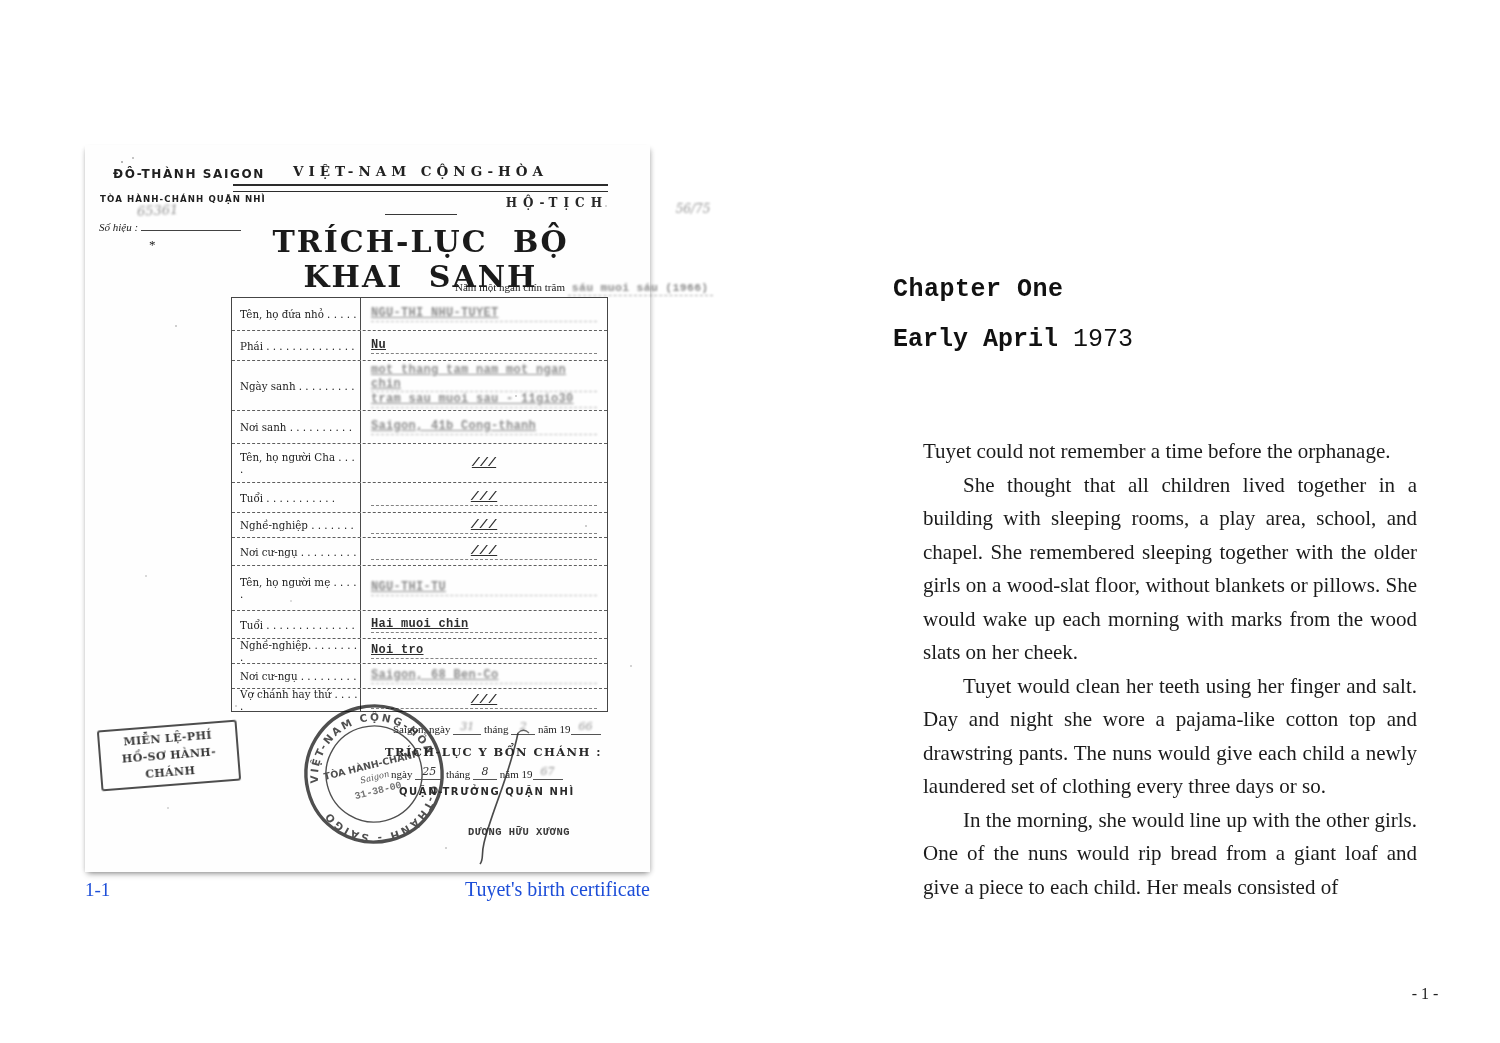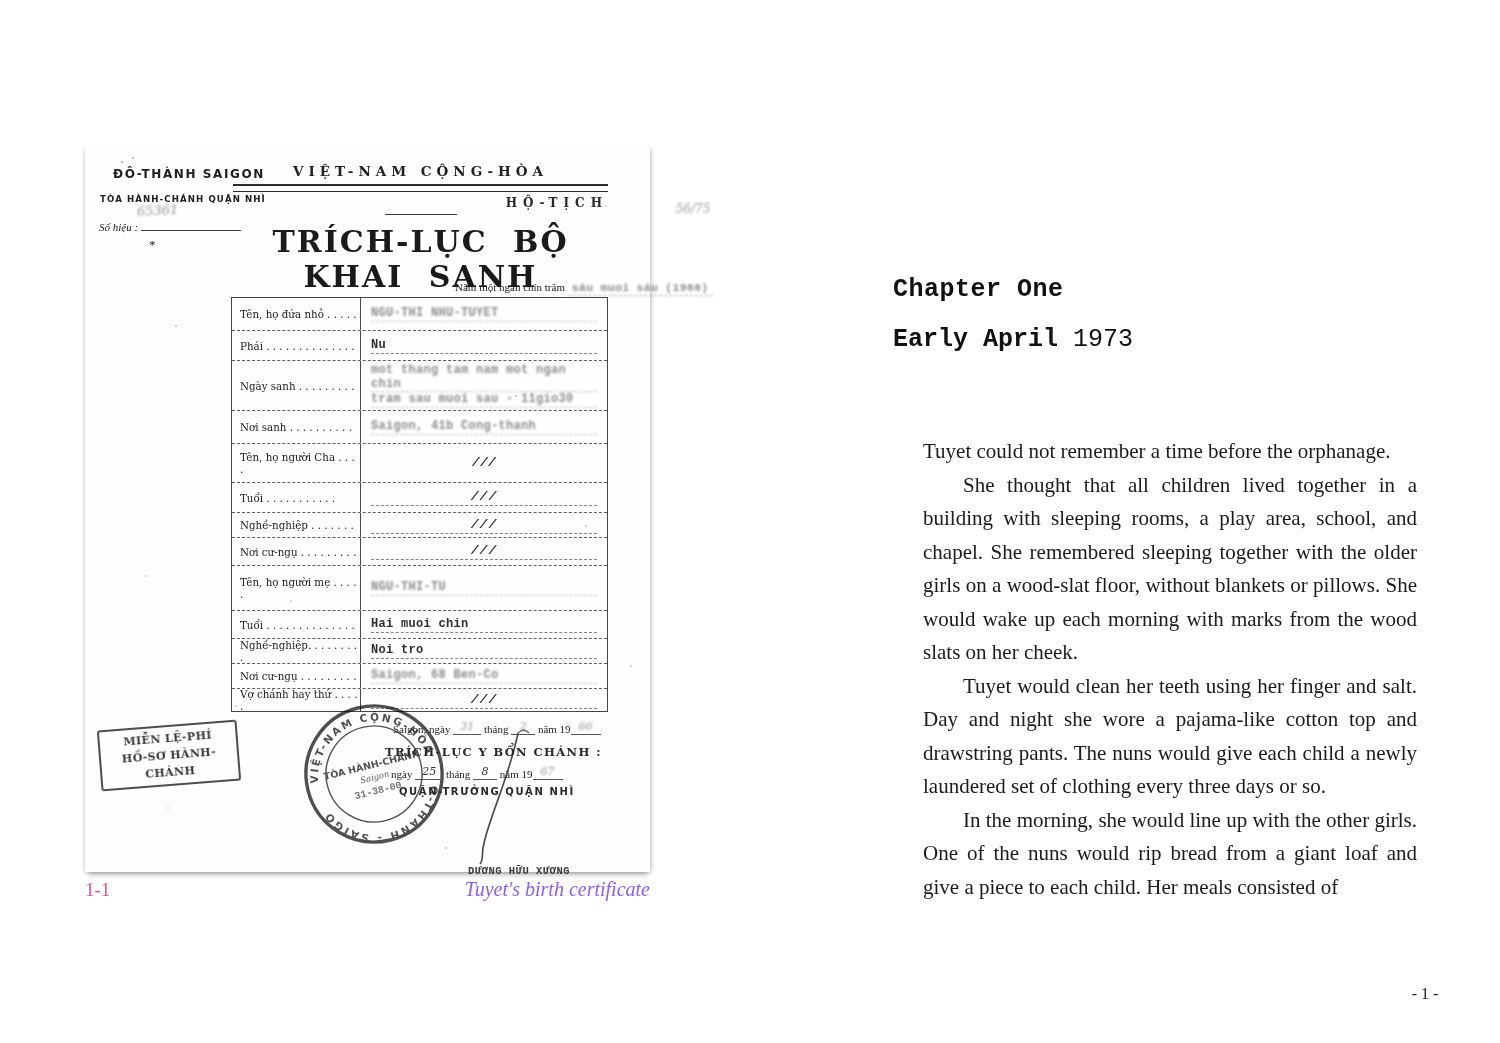--- a/index.html
+++ b/index.html
@@ -48,21 +48,21 @@
 
   
   .btable{position:absolute;left:146px;top:152px;width:377px;height:415px;
     border:1.6px solid #474747;box-sizing:border-box;filter:blur(.15px);}
   .trow{display:flex;box-sizing:border-box;border-bottom:1px dashed #5f5f5f;}
   .trow:last-child{border-bottom:none;}
   .tlabel{width:128px;flex:0 0 128px;padding:0 2px 0 8px;display:flex;align-items:center;
     font-family:"DejaVu Serif",serif;font-size:10.3px;color:#1f1f1f;filter:blur(.22px);box-sizing:border-box;}
   .tvalue{flex:1;border-left:1.1px solid #4c4c4c;padding:2px 10px 2px 10px;display:flex;
     flex-direction:column;justify-content:center;box-sizing:border-box;}
-  .tv{display:inline-block;border-bottom:1.1px dashed #828282;padding-bottom:1px;min-height:13px;}
+  .tv{display:inline-block;border-bottom:1.1px dashed #828282;padding-bottom:1px;min-height:13px;text-decoration:underline;}
   .slashv .tv{text-align:center;font-style:italic;letter-spacing:1px;font-size:13px;}
   .nound .tv{border-bottom:none;text-align:center;font-style:italic;font-size:13px;}
   .r0{height:33px}.r1{height:30px}.r2{height:50px}.r3{height:33px}.r4{height:39px}
   .r5{height:30px}.r6{height:25px}.r7{height:28px}.r8{height:45px}.r9{height:28px}
   .r10{height:25px}.r11{height:25px}.r12{height:22px}
 
   
   .fee-stamp{position:absolute;left:14px;top:580px;width:128px;padding:3px 4px;
     border:2.2px solid #4e4e4e;border-radius:3px;transform:rotate(-4.5deg);
     text-align:center;font-family:"DejaVu Serif",serif;font-weight:bold;font-size:11px;
@@ -74,29 +74,29 @@
   .stamp-c3{font-family:"Liberation Mono",monospace;font-weight:bold;font-size:10px;fill:#3d3d3d;opacity:.8;}
 
   .issue-line{position:absolute;font-size:11px;color:#262626;white-space:nowrap;filter:blur(.25px);}
   .il1{left:308px;top:577px;}
   .certify{left:300px;top:600px;font-family:"DejaVu Serif",serif;font-weight:bold;font-size:11.5px;letter-spacing:1.4px;color:#2c2c2c;}
   .il2{left:306px;top:622px;}
   .official{left:314px;top:641px;font-family:"DejaVu Sans",sans-serif;font-weight:bold;font-size:10px;letter-spacing:1.6px;color:#2c2c2c;}
   .blank{display:inline-block;border-bottom:1.1px solid #555;text-align:center;height:12px;vertical-align:bottom;}
   .bw1{width:28px}.bw2{width:24px}.bw3{width:30px}
   .blank .hand{display:inline-block;transform:translateY(-2px);font-size:11px;}
-  .signer{position:absolute;left:383px;top:720px;font-family:"Liberation Mono",monospace;
+  .signer{position:absolute;left:383px;top:681px;font-family:"Liberation Mono",monospace;
     font-weight:bold;font-size:10.5px;letter-spacing:.5px;color:#3a3a3a;filter:blur(.6px);}
   .sig-svg{position:absolute;left:0;top:0;pointer-events:none;}
 
   
   .caption-row{position:absolute;left:85px;top:878px;width:565px;display:flex;
     justify-content:space-between;align-items:baseline;}
-  .cap-num{font-size:19px;color:#ec4899;}
-  .cap-title{font-size:20px;font-style:italic;color:#8b5cf6;}
+  .cap-num{font-size:19px;color:#1d4ed8;}
+  .cap-title{font-size:20px;color:#1d4ed8;}
 
   
   .right-page{position:absolute;left:893px;top:272px;width:524px;}
   .chapter-h{font-family:"Liberation Mono",monospace;font-weight:bold;font-size:25px;
     letter-spacing:.5px;color:#111;line-height:35px;}
   .date-h{margin-top:15px;font-family:"Liberation Mono",monospace;font-size:25px;color:#111;line-height:35px;}
   .date-h .b{font-weight:bold;}
   .body-text{margin-top:78px;font-size:21px;line-height:33.5px;text-align:justify;color:#1b1b1b;margin-left:30px;}
   .body-text p{margin:0;}
   .body-text p.ind{text-indent:40px;}

